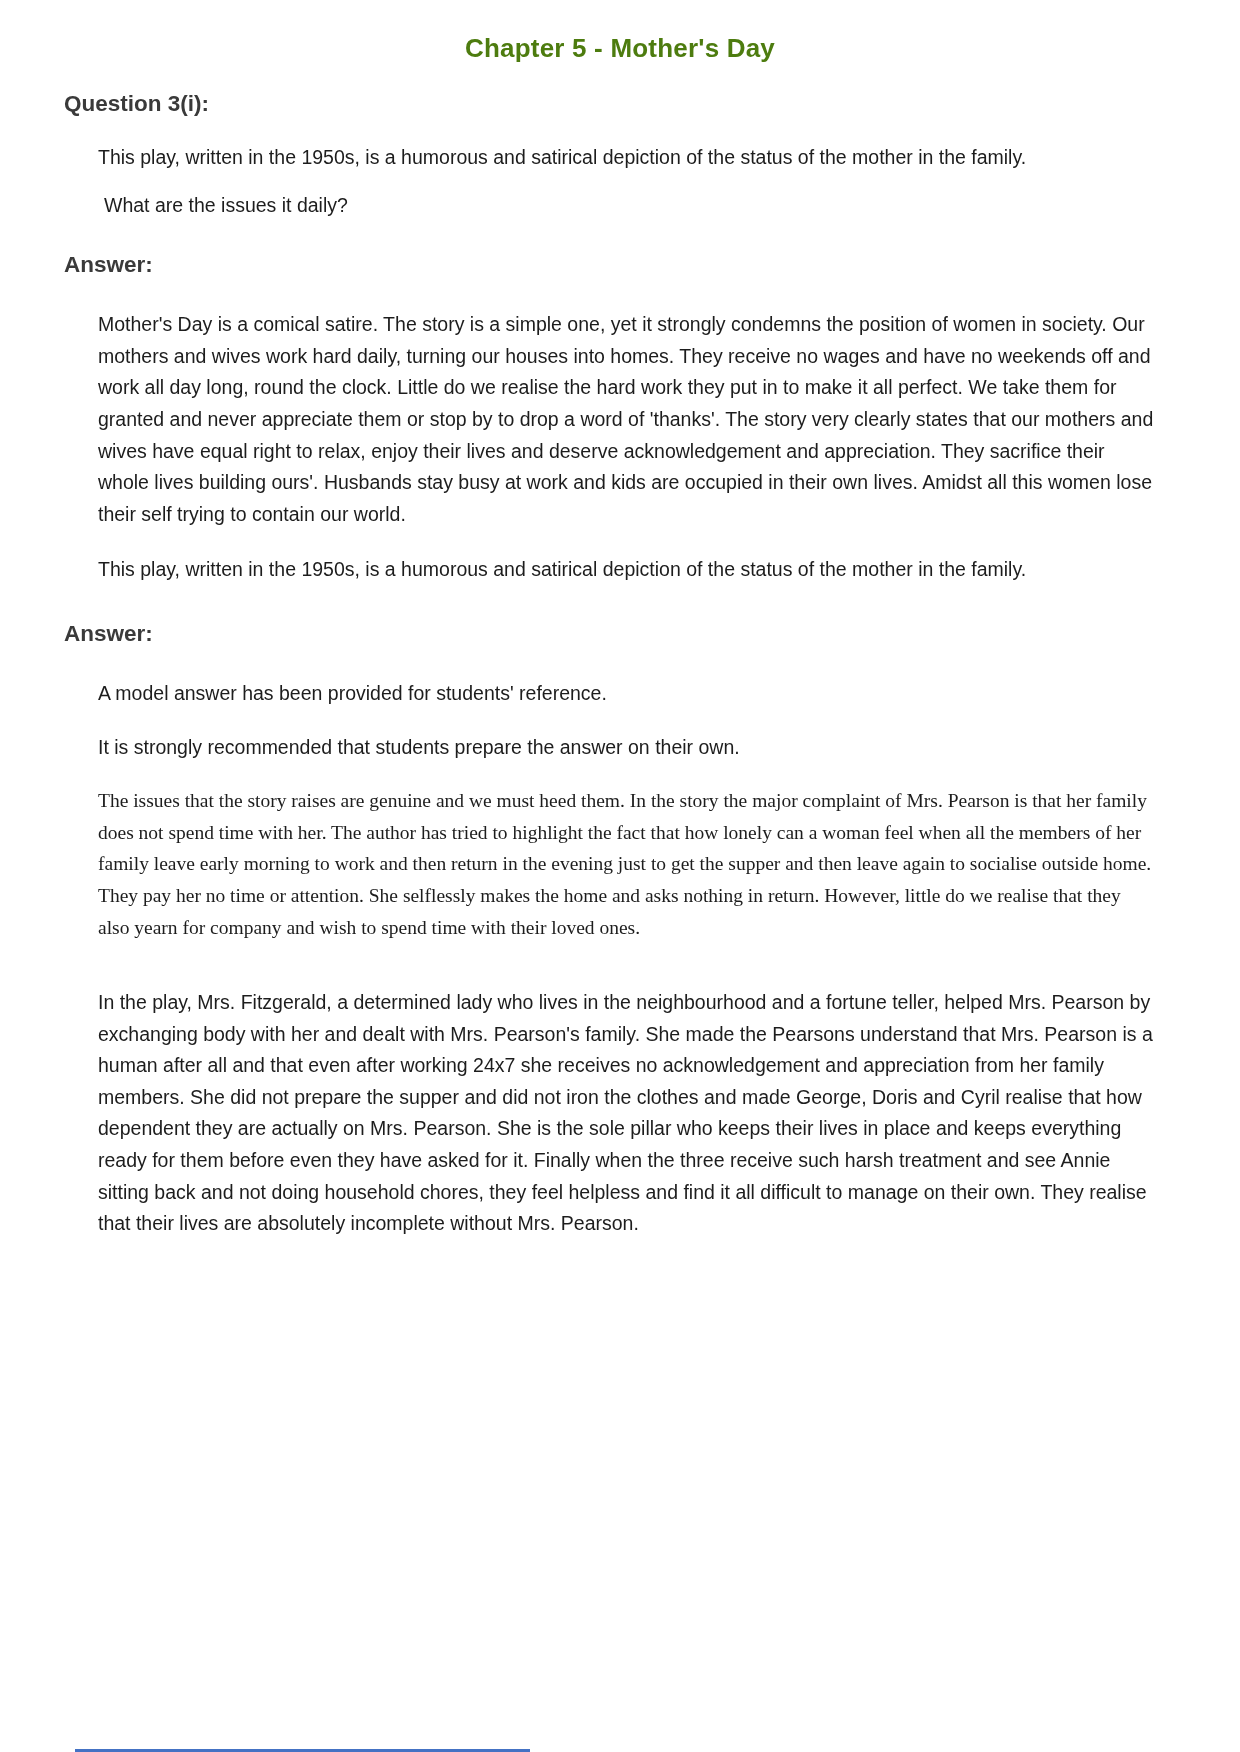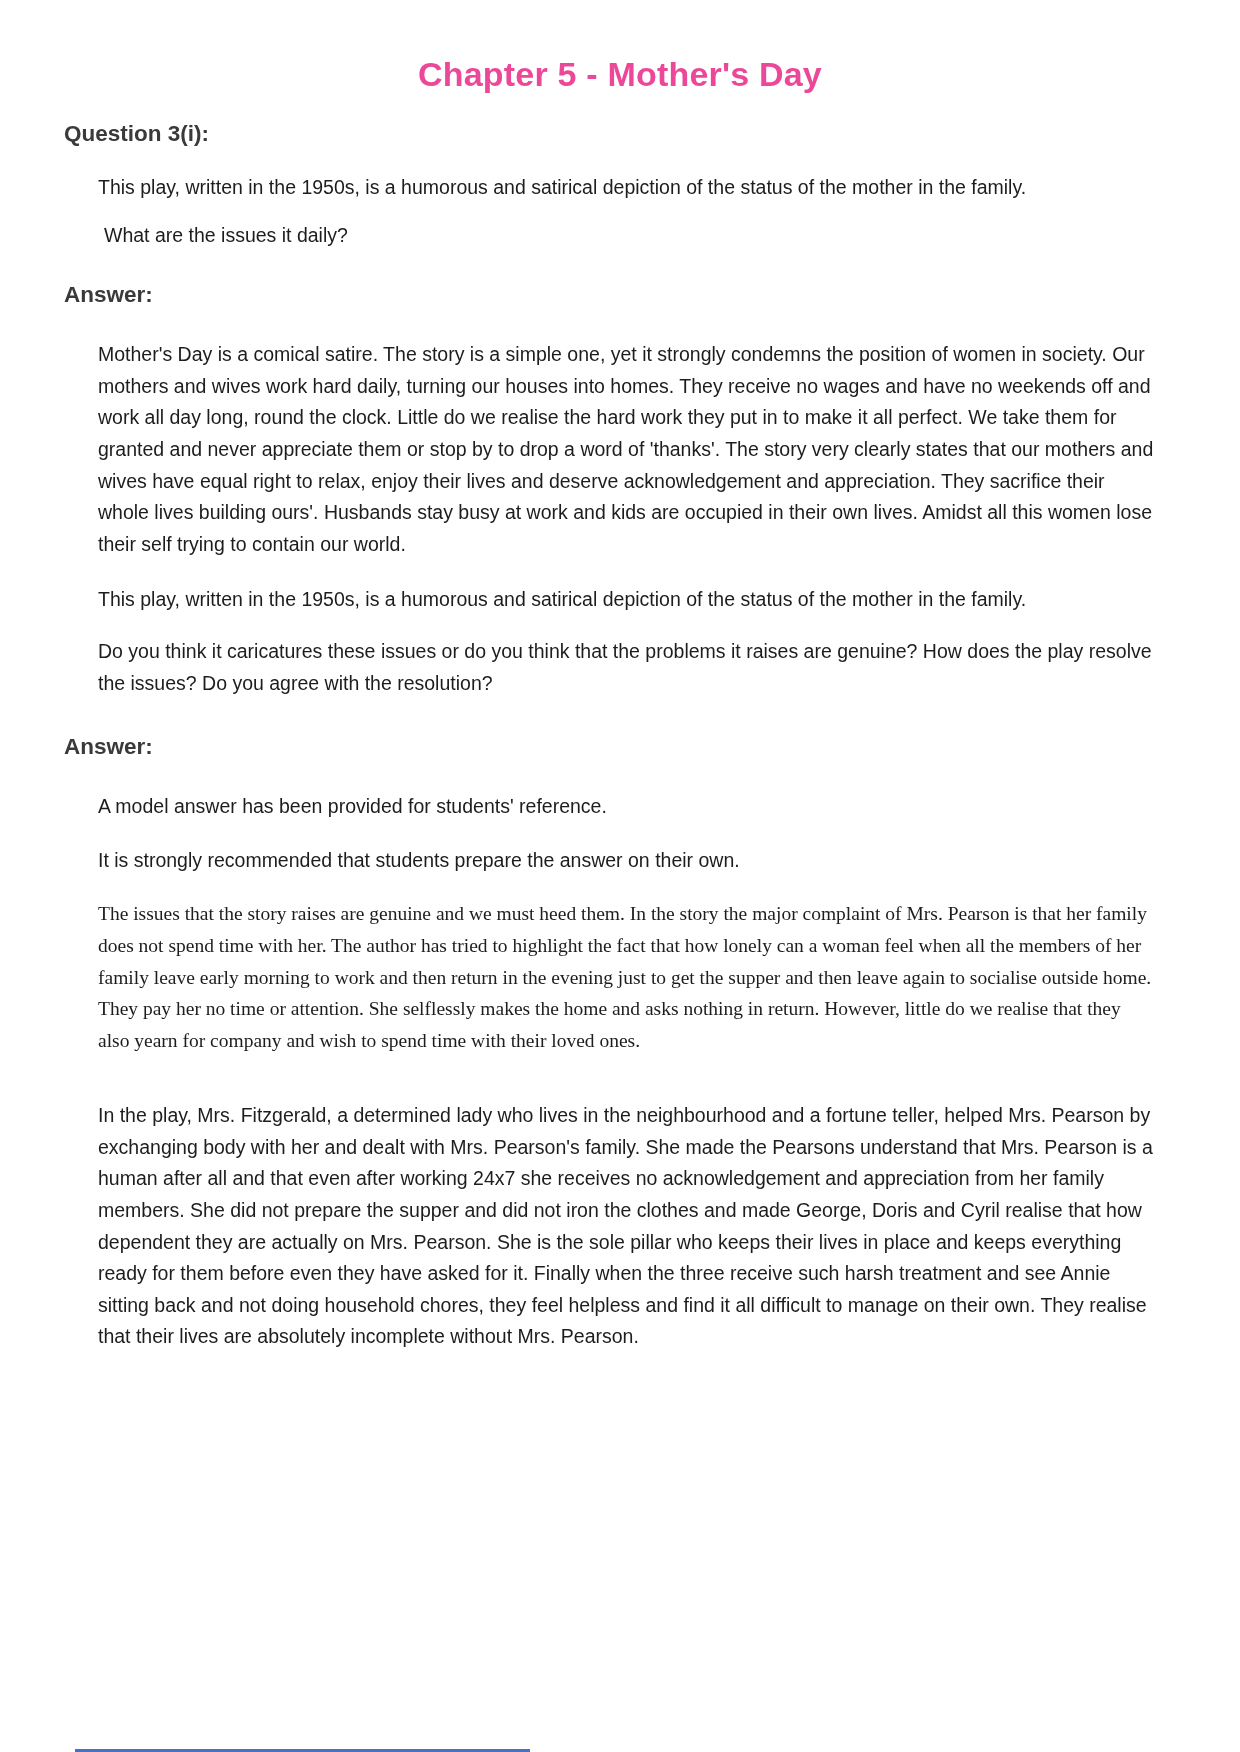--- a/index.html
+++ b/index.html
@@ -11,25 +11,25 @@
     position: relative;
     overflow: hidden;
   }
   .page {
     width: 1240px;
     height: 1752px;
     background: #ffffff;
     position: relative;
   }
   .doc-title {
-    padding-top: 55px;
+    padding-top: 33px;
     text-align: center;
-    font-size: 34px;
+    font-size: 26px;
     font-weight: bold;
-    color: #ec4899;
+    color: #4d7c0f;
     letter-spacing: 0.2px;
   }
   .sec-heading {
     margin-left: 64px;
     font-size: 22.5px;
     font-weight: bold;
     color: #3a3a3a;
     line-height: 28px;
   }
   .para {
@@ -75,21 +75,20 @@
     <p class="para mt-question">What are the issues it daily?</p>
   </section>
 
   <section>
     <h2 class="sec-heading mt-answer1-head">Answer:</h2>
     <p class="para mt-answer1-body">Mother's Day is a comical satire. The story is a simple one, yet it strongly condemns the position of women in society. Our mothers and wives work hard daily, turning our houses into homes. They receive no wages and have no weekends off and work all day long, round the clock. Little do we realise the hard work they put in to make it all perfect. We take them for granted and never appreciate them or stop by to drop a word of 'thanks'. The story very clearly states that our mothers and wives have equal right to relax, enjoy their lives and deserve acknowledgement and appreciation. They sacrifice their whole lives building ours'. Husbands stay busy at work and kids are occupied in their own lives. Amidst all this women lose their self trying to contain our world.</p>
   </section>
 
   <section>
     <p class="para mt-q2-intro">This play, written in the 1950s, is a humorous and satirical depiction of the status of the mother in the family.</p>
-    <p class="para mt-q2-question">Do you think it caricatures these issues or do you think that the problems it raises are genuine? How does the play resolve the issues? Do you agree with the resolution?</p>
   </section>
 
   <section>
     <h2 class="sec-heading mt-answer2-head">Answer:</h2>
     <p class="para italic mt-note1">A model answer has been provided for students' reference.</p>
     <p class="para italic mt-note2">It is strongly recommended that students prepare the answer on their own.</p>
     <p class="para mt-body1">The issues that the story raises are genuine and we must heed them. In the story the major complaint of Mrs. Pearson is that her family does not spend time with her. The author has tried to highlight the fact that how lonely can a woman feel when all the members of her family leave early morning to work and then return in the evening just to get the supper and then leave again to socialise outside home. They pay her no time or attention. She selflessly makes the home and asks nothing in return. However, little do we realise that they also yearn for company and wish to spend time with their loved ones.</p>
     <p class="para mt-body2">In the play, Mrs. Fitzgerald, a determined lady who lives in the neighbourhood and a fortune teller, helped Mrs. Pearson by exchanging body with her and dealt with Mrs. Pearson's family. She made the Pearsons understand that Mrs. Pearson is a human after all and that even after working 24x7 she receives no acknowledgement and appreciation from her family members. She did not prepare the supper and did not iron the clothes and made George, Doris and Cyril realise that how dependent they are actually on Mrs. Pearson. She is the sole pillar who keeps their lives in place and keeps everything ready for them before even they have asked for it. Finally when the three receive such harsh treatment and see Annie sitting back and not doing household chores, they feel helpless and find it all difficult to manage on their own. They realise that their lives are absolutely incomplete without Mrs. Pearson.</p>
   </section>
 

